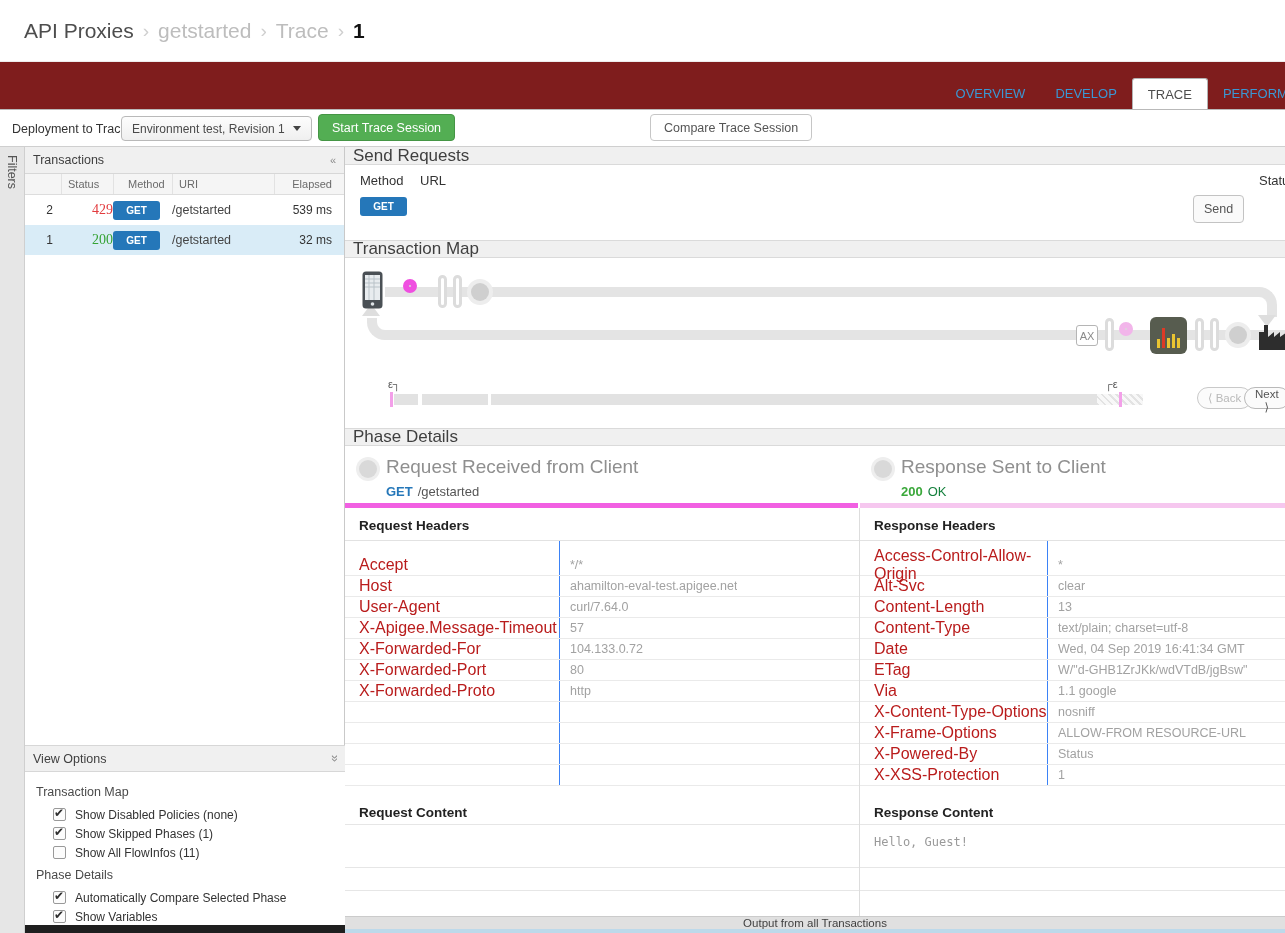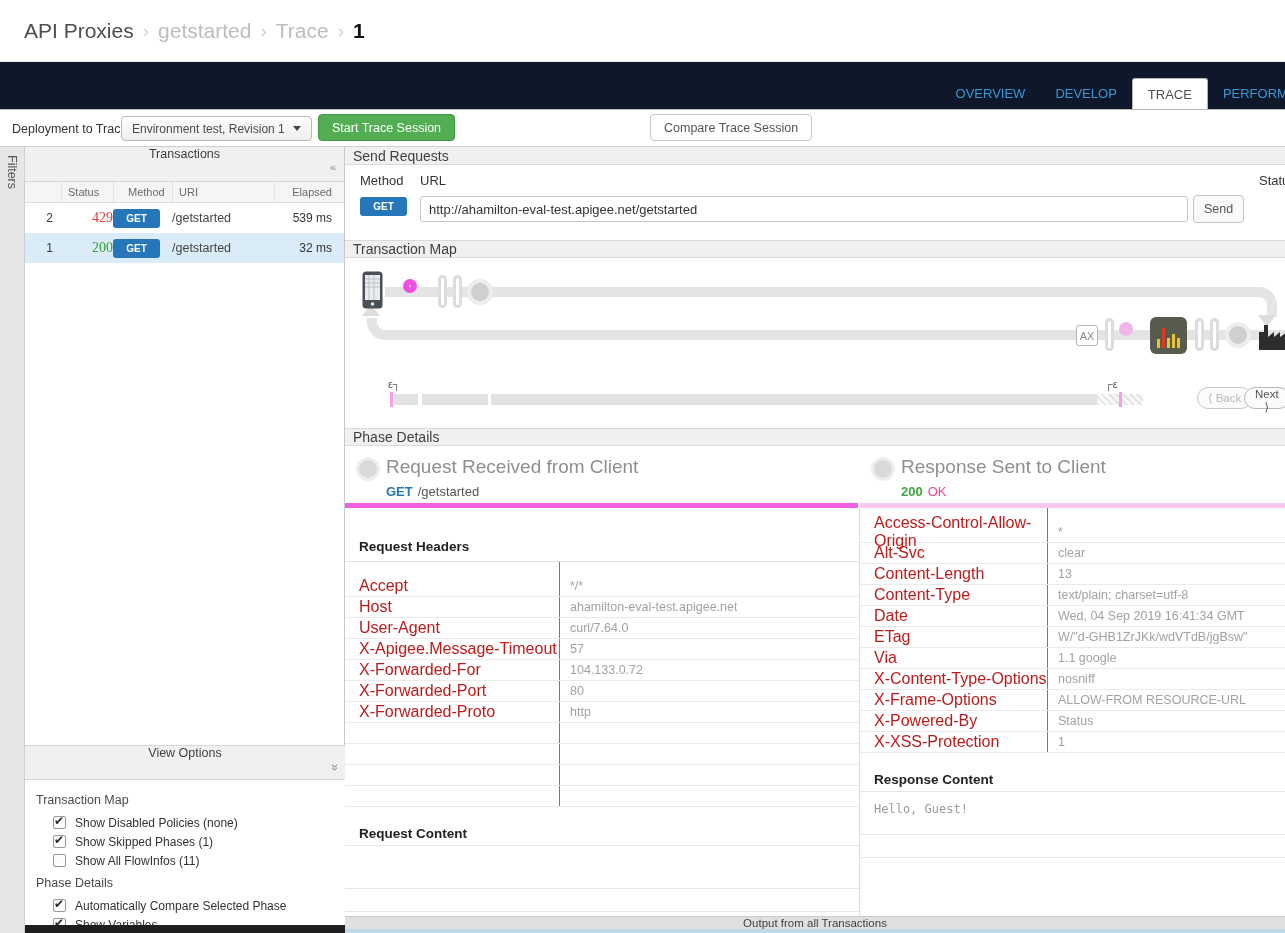--- a/index.html
+++ b/index.html
@@ -8,38 +8,38 @@
 
   
   .page-header { position: absolute; left: 0; top: 0; width: 1285px; height: 62px; background: #fff; border-bottom: 1px solid #ececec; display: flex; align-items: center; padding-left: 24px; }
   .crumb { font-size: 21px; }
   .crumb-root { color: #4d4d4d; }
   .crumb-sep { color: #cfcfcf; margin: 0 9px; font-size: 19px; }
   .crumb-dim { color: #bdbdbd; }
   .crumb-current { color: #111; font-weight: bold; }
 
   
-  .tab-band { position: absolute; left: 0; top: 62px; width: 1285px; height: 48px; background: #0f172a; border-bottom: 1px solid #b9b9b9; overflow: hidden; }
+  .tab-band { position: absolute; left: 0; top: 62px; width: 1285px; height: 48px; background: #7f1d1d; border-bottom: 1px solid #b9b9b9; overflow: hidden; }
   .tabs { position: absolute; right: -54px; bottom: -1px; display: flex; }
   .tab { padding: 8px 15px 7px; font-size: 13px; color: #3b97d3; cursor: pointer; white-space: nowrap; }
   .tab.active { background: #fff; border: 1px solid #b3b3b3; border-bottom: 1px solid #fff; border-radius: 3px 3px 0 0; color: #4d4d4d; }
 
   
   .toolbar { position: absolute; left: 0; top: 110px; width: 1285px; height: 37px; background: #fff; border-bottom: 1px solid #cfcfcf; }
   .toolbar-label { position: absolute; left: 12px; top: 12px; font-size: 12.5px; color: #333; }
   .env-select { position: absolute; left: 121px; top: 6px; height: 25px; padding: 0 10px; font-size: 12px; color: #4a4a4a; background: linear-gradient(#fdfdfd, #efefef); border: 1px solid #b9b9b9; border-radius: 4px; display: flex; align-items: center; gap: 8px; cursor: pointer; }
   .caret-down { width: 0; height: 0; border-left: 4px solid transparent; border-right: 4px solid transparent; border-top: 5px solid #444; }
   .btn-green { position: absolute; left: 318px; top: 4px; height: 27px; padding: 0 13px; background: #53ae53; border: 1px solid #459545; border-radius: 4px; color: #fff; font-size: 12.5px; cursor: pointer; }
   .btn-plain { position: absolute; left: 650px; top: 4px; height: 27px; padding: 0 13px; background: #fff; border: 1px solid #c6c6c6; border-radius: 4px; color: #555; font-size: 12.5px; cursor: pointer; }
 
   
   .filters-strip { position: absolute; left: 0; top: 147px; width: 25px; height: 786px; background: #e6e6e6; border-right: 1px solid #cfcfcf; }
   .filters-strip span { writing-mode: vertical-rl; display: block; margin: 8px auto 0; font-size: 12.5px; color: #555; }
   .left-panel { position: absolute; left: 25px; top: 147px; width: 320px; height: 786px; background: #fff; border-right: 1px solid #c9c9c9; }
-  .bar { height: 35px; background: #f0f0f0; border-bottom: 1px solid #d7d7d7; font-size: 12.5px; color: #3f3f3f; display: flex; align-items: center; padding: 0 8px; flex-direction: column; }
+  .bar { height: 27px; background: #f0f0f0; border-bottom: 1px solid #d7d7d7; font-size: 12.5px; color: #3f3f3f; display: flex; align-items: center; padding: 0 8px; }
   .bar .bar-right { margin-left: auto; color: #8a8a8a; font-size: 11px; cursor: pointer; }
   .chev-dbl-down { display: inline-block; transform: rotate(-90deg); font-size: 13px; }
 
   .txn-colhead { display: grid; grid-template-columns: 36px 52px 59px 1fr 70px; height: 21px; background: #f5f5f5; border-bottom: 1px solid #ddd; font-size: 11px; color: #6b6b6b; align-items: center; }
   .txn-colhead > div { border-left: 1px solid #e2e2e2; height: 100%; display: flex; align-items: center; padding-left: 6px; }
   .txn-colhead > div:first-child { border-left: none; }
   .txn-colhead .h-method { padding-left: 14px; }
   .txn-colhead .h-elapsed { justify-content: flex-end; padding-right: 12px; }
   .txn-row { display: grid; grid-template-columns: 36px 52px 59px 1fr 70px; height: 30px; align-items: center; background: #fff; cursor: pointer; }
   .txn-row.selected { background: #d9ecf7; }
@@ -54,21 +54,21 @@
   .vo-body { padding: 7px 0 0 11px; background: #fff; }
   .vo-group-title { font-size: 12.5px; color: #4a4a4a; margin: 6px 0 6px; }
   .vo-item { display: flex; align-items: center; gap: 9px; padding: 2.5px 0 2.5px 17px; }
   .checkbox { width: 13px; height: 13px; border: 1px solid #999; border-radius: 2px; background: #fcfcfc; position: relative; cursor: pointer; flex: none; }
   .checkbox.checked::after { content: "✔"; position: absolute; left: 0px; top: -3px; font-size: 12px; color: #2d2d2d; }
   .vo-item-label { font-size: 12px; color: #333; }
   .left-bottom-strip { position: absolute; left: 25px; top: 925px; width: 320px; height: 8px; background: #1f1f1f; }
 
   
   .right-pane { position: absolute; left: 345px; top: 147px; width: 940px; height: 786px; background: #fff; overflow: hidden; }
-  .section-bar { height: 18px; background: #f0f0f0; border-bottom: 1px solid #dadada; font-size: 14px; color: #3f3f3f; display: flex; align-items: center; padding-left: 8px; }
+  .section-bar { height: 18px; background: #f0f0f0; border-bottom: 1px solid #dadada; font-size: 17px; color: #3f3f3f; display: flex; align-items: center; padding-left: 8px; }
   .section-bar.bordered-top { border-top: 1px solid #dadada; }
 
   
   .send-area { position: relative; height: 75px; }
   .send-label { position: absolute; top: 8px; font-size: 13px; color: #333; }
   .lbl-method { left: 15px; } .lbl-url { left: 75px; } .lbl-status { left: 914px; }
   .send-method-btn { position: absolute; left: 15px; top: 32px; }
   .url-input { position: absolute; left: 75px; top: 31px; width: 768px; height: 26px; border: 1px solid #c6c6c6; border-radius: 3px; padding: 0 8px; font-size: 13px; color: #333; font-family: "Liberation Sans", sans-serif; }
   .send-btn { position: absolute; left: 848px; top: 30px; height: 28px; padding: 0 10px; background: #fafafa; border: 1px solid #c3c3c3; border-radius: 4px; color: #555; font-size: 12.5px; cursor: pointer; }
 
@@ -106,21 +106,21 @@
   .phase-sub .m { color: #2577b9; font-weight: bold; margin-right: 5px; }
   .phase-sub .code { color: #3aa83a; font-weight: bold; margin-right: 5px; }
   .underline-bright { position: absolute; left: 0; bottom: 0; height: 5px; background: #f160e2; }
   .underline-light { position: absolute; left: 0; bottom: 0; height: 5px; background: #f6c7ef; }
 
   .details-region { position: relative; height: 470px; }
   .col-divider { position: absolute; left: 514px; top: 0; width: 1px; height: 470px; background: #ddd; }
   .hcol { position: absolute; top: 0; height: 470px; }
   .hcol-left { left: 0; width: 514px; }
   .hcol-right { left: 515px; width: 425px; }
-  .htable-title { height: 54px; display: flex; align-items: flex-end; padding: 0 0 7px 14px; font-size: 13.5px; font-weight: bold; color: #222; border-bottom: 1px solid #e2e2e2; }
+  .htable-title { height: 33px; display: flex; align-items: flex-end; padding: 0 0 7px 14px; font-size: 13.5px; font-weight: bold; color: #222; border-bottom: 1px solid #e2e2e2; }
   .hrow { display: flex; height: 21px; border-bottom: 1px solid #eaeaea; align-items: center; }
   .hrow.spacer { height: 14px; border-bottom: none; }
   .hname { height: 100%; border-right: 1px solid #3b82f6; padding-left: 14px; display: flex; align-items: center; font-size: 16px; color: #b91c1c; flex: none; }
   .hcol-left .hname { width: 215px; }
   .hcol-right .hname { width: 188px; }
   .hval { padding-left: 10px; font-size: 12.5px; color: #a2a2a2; white-space: nowrap; overflow: hidden; }
   .content-title { margin-top: 14px; height: 25px; display: flex; align-items: center; padding-left: 14px; font-size: 13.5px; font-weight: bold; color: #222; border-bottom: 1px solid #e6e6e6; }
   .content-body { height: 43px; border-bottom: 1px solid #e6e6e6; padding: 10px 14px; font-family: "DejaVu Sans Mono", monospace; font-size: 12px; color: #9a9a9a; }
   .content-empty-row { height: 23px; border-bottom: 1px solid #e6e6e6; }
 
@@ -238,21 +238,20 @@
 
     <div class="section-bar">
       <span>Send Requests</span>
     </div>
 
     <div class="send-area">
       <span class="send-label lbl-method">Method</span>
       <span class="send-label lbl-url">URL</span>
       <span class="send-label lbl-status">Status</span>
       <button class="method-btn send-method-btn">GET</button>
-      <input class="url-input" value="http://ahamilton-eval-test.apigee.net/getstarted" style="">
       <button class="send-btn">Send</button>
     </div>
 
     <div class="section-bar bordered-top">
       <span>Transaction Map</span>
     </div>
 
     <div class="map-area">
 
       <div class="track" style="left:40px; top:29px; width:868px;"></div>
@@ -315,21 +314,21 @@
         <div class="phase-title">Request Received from Client</div>
         <div class="phase-sub">
           <span class="m">GET</span><span>/getstarted</span>
         </div>
         <div class="underline-bright" style="width:513px;"></div>
       </div>
       <div class="phase-card" style="left:515px; width:425px;">
         <div class="dot"></div>
         <div class="phase-title">Response Sent to Client</div>
         <div class="phase-sub">
-          <span class="code">200</span><span style="color:#ec4899;">OK</span>
+          <span class="code">200</span><span style="color:#15803d;">OK</span>
         </div>
         <div class="underline-light" style="width:425px;"></div>
       </div>
     </div>
 
     <div class="details-region">
       <div class="col-divider"></div>
 
       <div class="hcol hcol-left">
         <div class="htable-title">Request Headers</div>
@@ -382,20 +381,21 @@
               <div class="hname"></div>
               <div class="hval"></div>
             </div>
           </div>
         <div class="content-title">Request Content</div>
         <div class="content-body"></div>
         <div class="content-empty-row"></div>
       </div>
 
       <div class="hcol hcol-right">
+        <div class="htable-title">Response Headers</div>
         <div id="resp-rows">
             <div class="hrow spacer">
               <div class="hname"></div>
               <div class="hval"></div>
             </div>
             <div class="hrow">
               <div class="hname">Access-Control-Allow-Origin</div>
               <div class="hval">*</div>
             </div>
             <div class="hrow">

